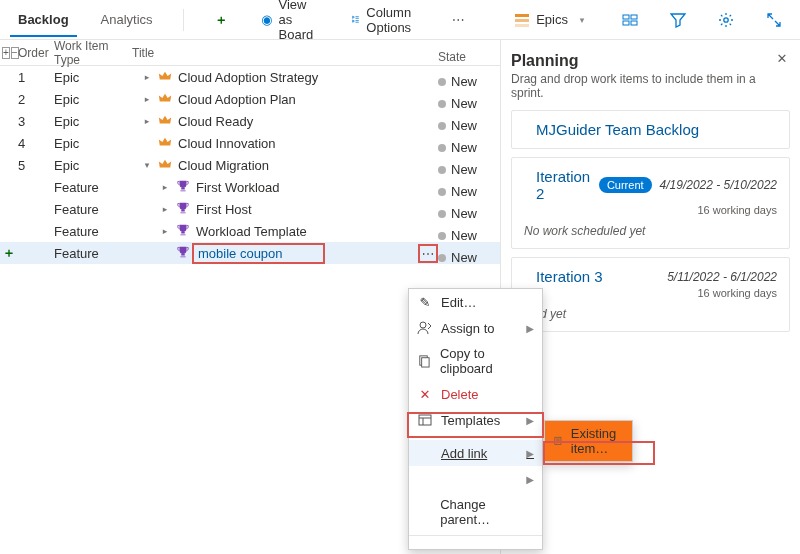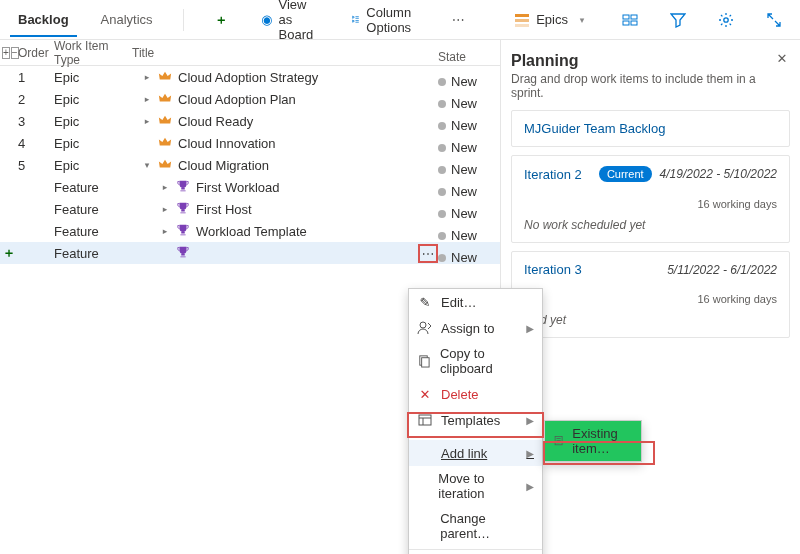--- a/index.html
+++ b/index.html
@@ -28,32 +28,32 @@
   .dot{width:8px;height:8px;border-radius:50%;background:#b0b0b0;display:inline-block;margin-right:5px;}
   .more{width:20px;text-align:center;cursor:pointer;opacity:0;}
   .row:hover .more,.row.sel .more{opacity:1}
   .redbox{border:2px solid var(--hl);}
   .panel{width:300px;border-left:1px solid var(--b);padding:12px 10px;position:relative;background:#fff;}
   .ptitle{font-size:16px;font-weight:600;}
   .psub{color:var(--muted);font-size:12px;margin:2px 0 10px;}
   .close{position:absolute;right:10px;top:10px;cursor:pointer;color:var(--muted);}
   .card{border:1px solid var(--b);border-radius:2px;padding:10px 12px;margin-bottom:8px;}
   .it-head{display:flex;align-items:center;gap:8px;}
-  .it-name{color:var(--link);cursor:pointer;flex:1;font-size:13px;}
+  .it-name{color:var(--link);cursor:pointer;flex:1;font-size:15px;margin-left:12px;}
   .badge{background:var(--blue);color:#fff;font-size:11px;padding:2px 8px;border-radius:10px;}
   .dates{color:#444;font-size:12px;font-style:italic;}
-  .days{color:var(--muted);font-size:11px;text-align:right;margin-top:16px;}
+  .days{color:var(--muted);font-size:11px;text-align:right;margin-top:2px;}
   .nowork{color:var(--muted);font-style:italic;font-size:12px;margin-top:8px;}
   .menu{position:absolute;left:408px;top:248px;width:135px;background:#fff;border:1px solid #ccc;box-shadow:0 4px 10px rgba(0,0,0,.2);z-index:20;font-size:13px;}
   .mi{display:flex;align-items:center;gap:8px;padding:5px 8px;cursor:pointer;}
   .mi .sub{margin-left:auto;color:#888;font-size:10px;}
   .mi.danger{color:#d13438;}
   .mi.hl{background:#eef4fb;text-decoration:underline;}
   .msep{height:1px;background:var(--b);margin:3px 0;}
-  .submenu{position:absolute;left:544px;top:380px;width:98px;background:#22c55e;border:1px solid #ccc;box-shadow:0 4px 10px rgba(0,0,0,.2);z-index:21;font-size:13px;}
+  .submenu{position:absolute;left:544px;top:380px;width:89px;background:#f97316;border:1px solid #ccc;box-shadow:0 4px 10px rgba(0,0,0,.2);z-index:21;font-size:13px;}
   .redbox-abs{position:absolute;border:2px solid var(--hl);pointer-events:none;z-index:25;}
 </style>
 </head>
 <body>
 
 <div class="toolbar">
   <div class="tab active">Backlog</div>
   <div class="tab">Analytics</div>
   <div class="sep"></div>
   <div class="tbtn">
@@ -269,20 +269,21 @@
           <div class="c-add" style="opacity: 1;">＋</div>
           <div class="c-ord"></div>
           <div class="c-type">Feature</div>
           <div class="c-title">
             <div class="title" style="padding-left:28px">
               <span class="chev"></span>
               <span class="trophy"><svg viewBox="0 0 16 16">
                   <path d="M4 2h8v4a4 4 0 01-8 0zM6 10h4v2H6zM5 13h6v1H5z" fill="#7b3fb5"></path>
                   <path d="M4 3H2v1c0 1.5 1 2.5 2 2.5M12 3h2v1c0 1.5-1 2.5-2 2.5" fill="none" stroke="#7b3fb5"></path>
                 </svg></span>
+              <span class="link" style="border:2px solid var(--hl);padding:1px 40px 1px 4px;margin-left:-4px">mobile coupon</span>
             </div>
           </div>
           <div class="more redbox">⋯</div>
           <div class="c-state"><span class="dot"></span>New</div>
         </div>
       </div>
 
     <div class="menu">
       <div class="mi">
           <span class="icn">✎</span>
@@ -322,21 +323,20 @@
           <span class="sub">▶</span>
         </div>
       <div class="msep"></div>
       <div class="mi hl">
           <span class="icn" style="width:16px"></span>
           <span>Add link</span>
           <span class="sub">▶</span>
         </div>
       <div class="mi">
           <span class="icn" style="width:16px"></span>
-          <span>Move to iteration</span>
           <span class="sub">▶</span>
         </div>
       <div class="mi">
           <span class="icn" style="width:16px"></span>
           <span>Change parent…</span>
         </div>
       <div class="msep"></div>
       <div class="mi"></div>
 
     </div>

